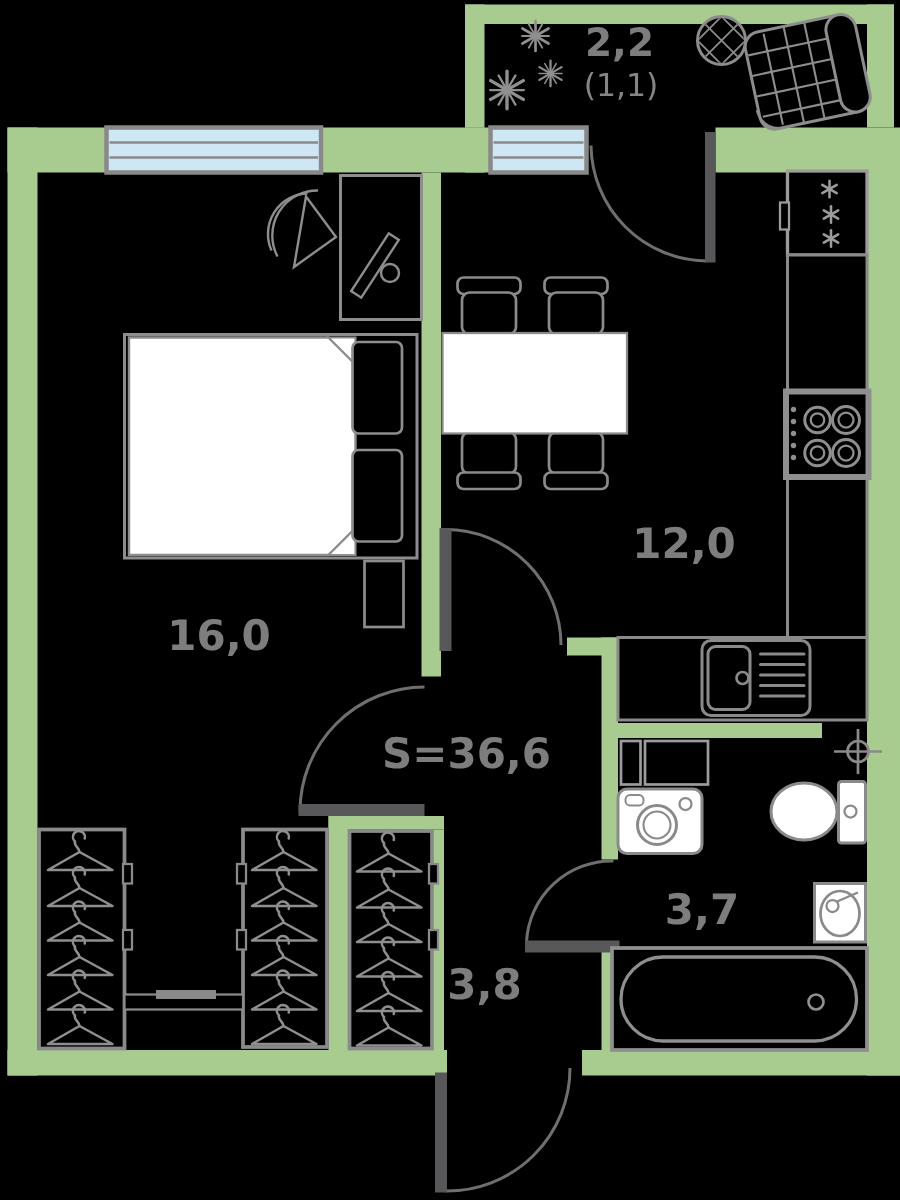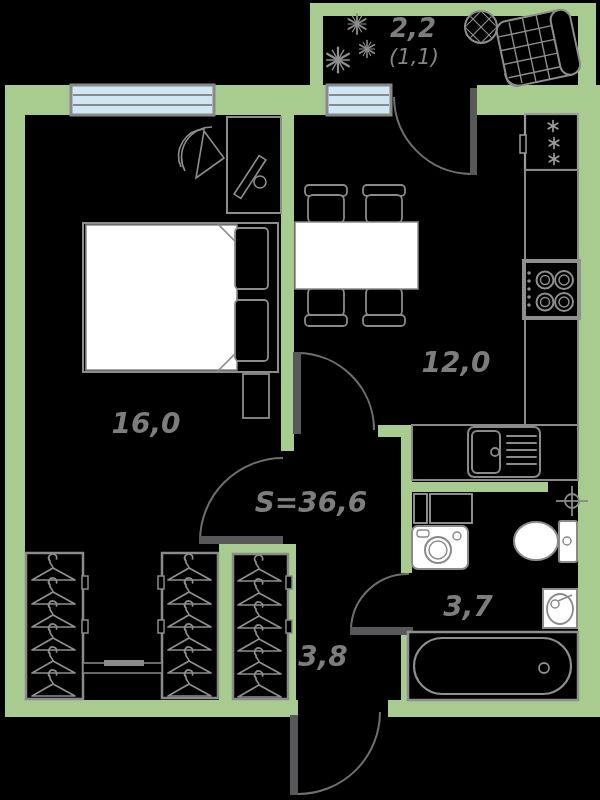--- a/index.html
+++ b/index.html
@@ -1,16 +1,16 @@
 <!DOCTYPE html>
 <html><head>
 <meta charset="utf-8">
 <style>
   html,body{margin:0;padding:0;background:#000;}
-  .stage{position:relative;width:600px;height:800px;background:#000;overflow:hidden;font-style:italic;}
+  .stage{position:relative;width:600px;height:800px;background:#000;overflow:hidden;}
   svg{display:block}
   text.lbl{font-family:"DejaVu Sans","Liberation Sans",sans-serif;fill:#7d7d7d;font-weight:bold;}
   text.big{font-size:28px;}
   text.mid{font-size:26px;}
   text.sub{font-size:21px;font-weight:normal;fill:#858585;}
 </style>
 </head>
 <body>
 
 <div class="stage">

